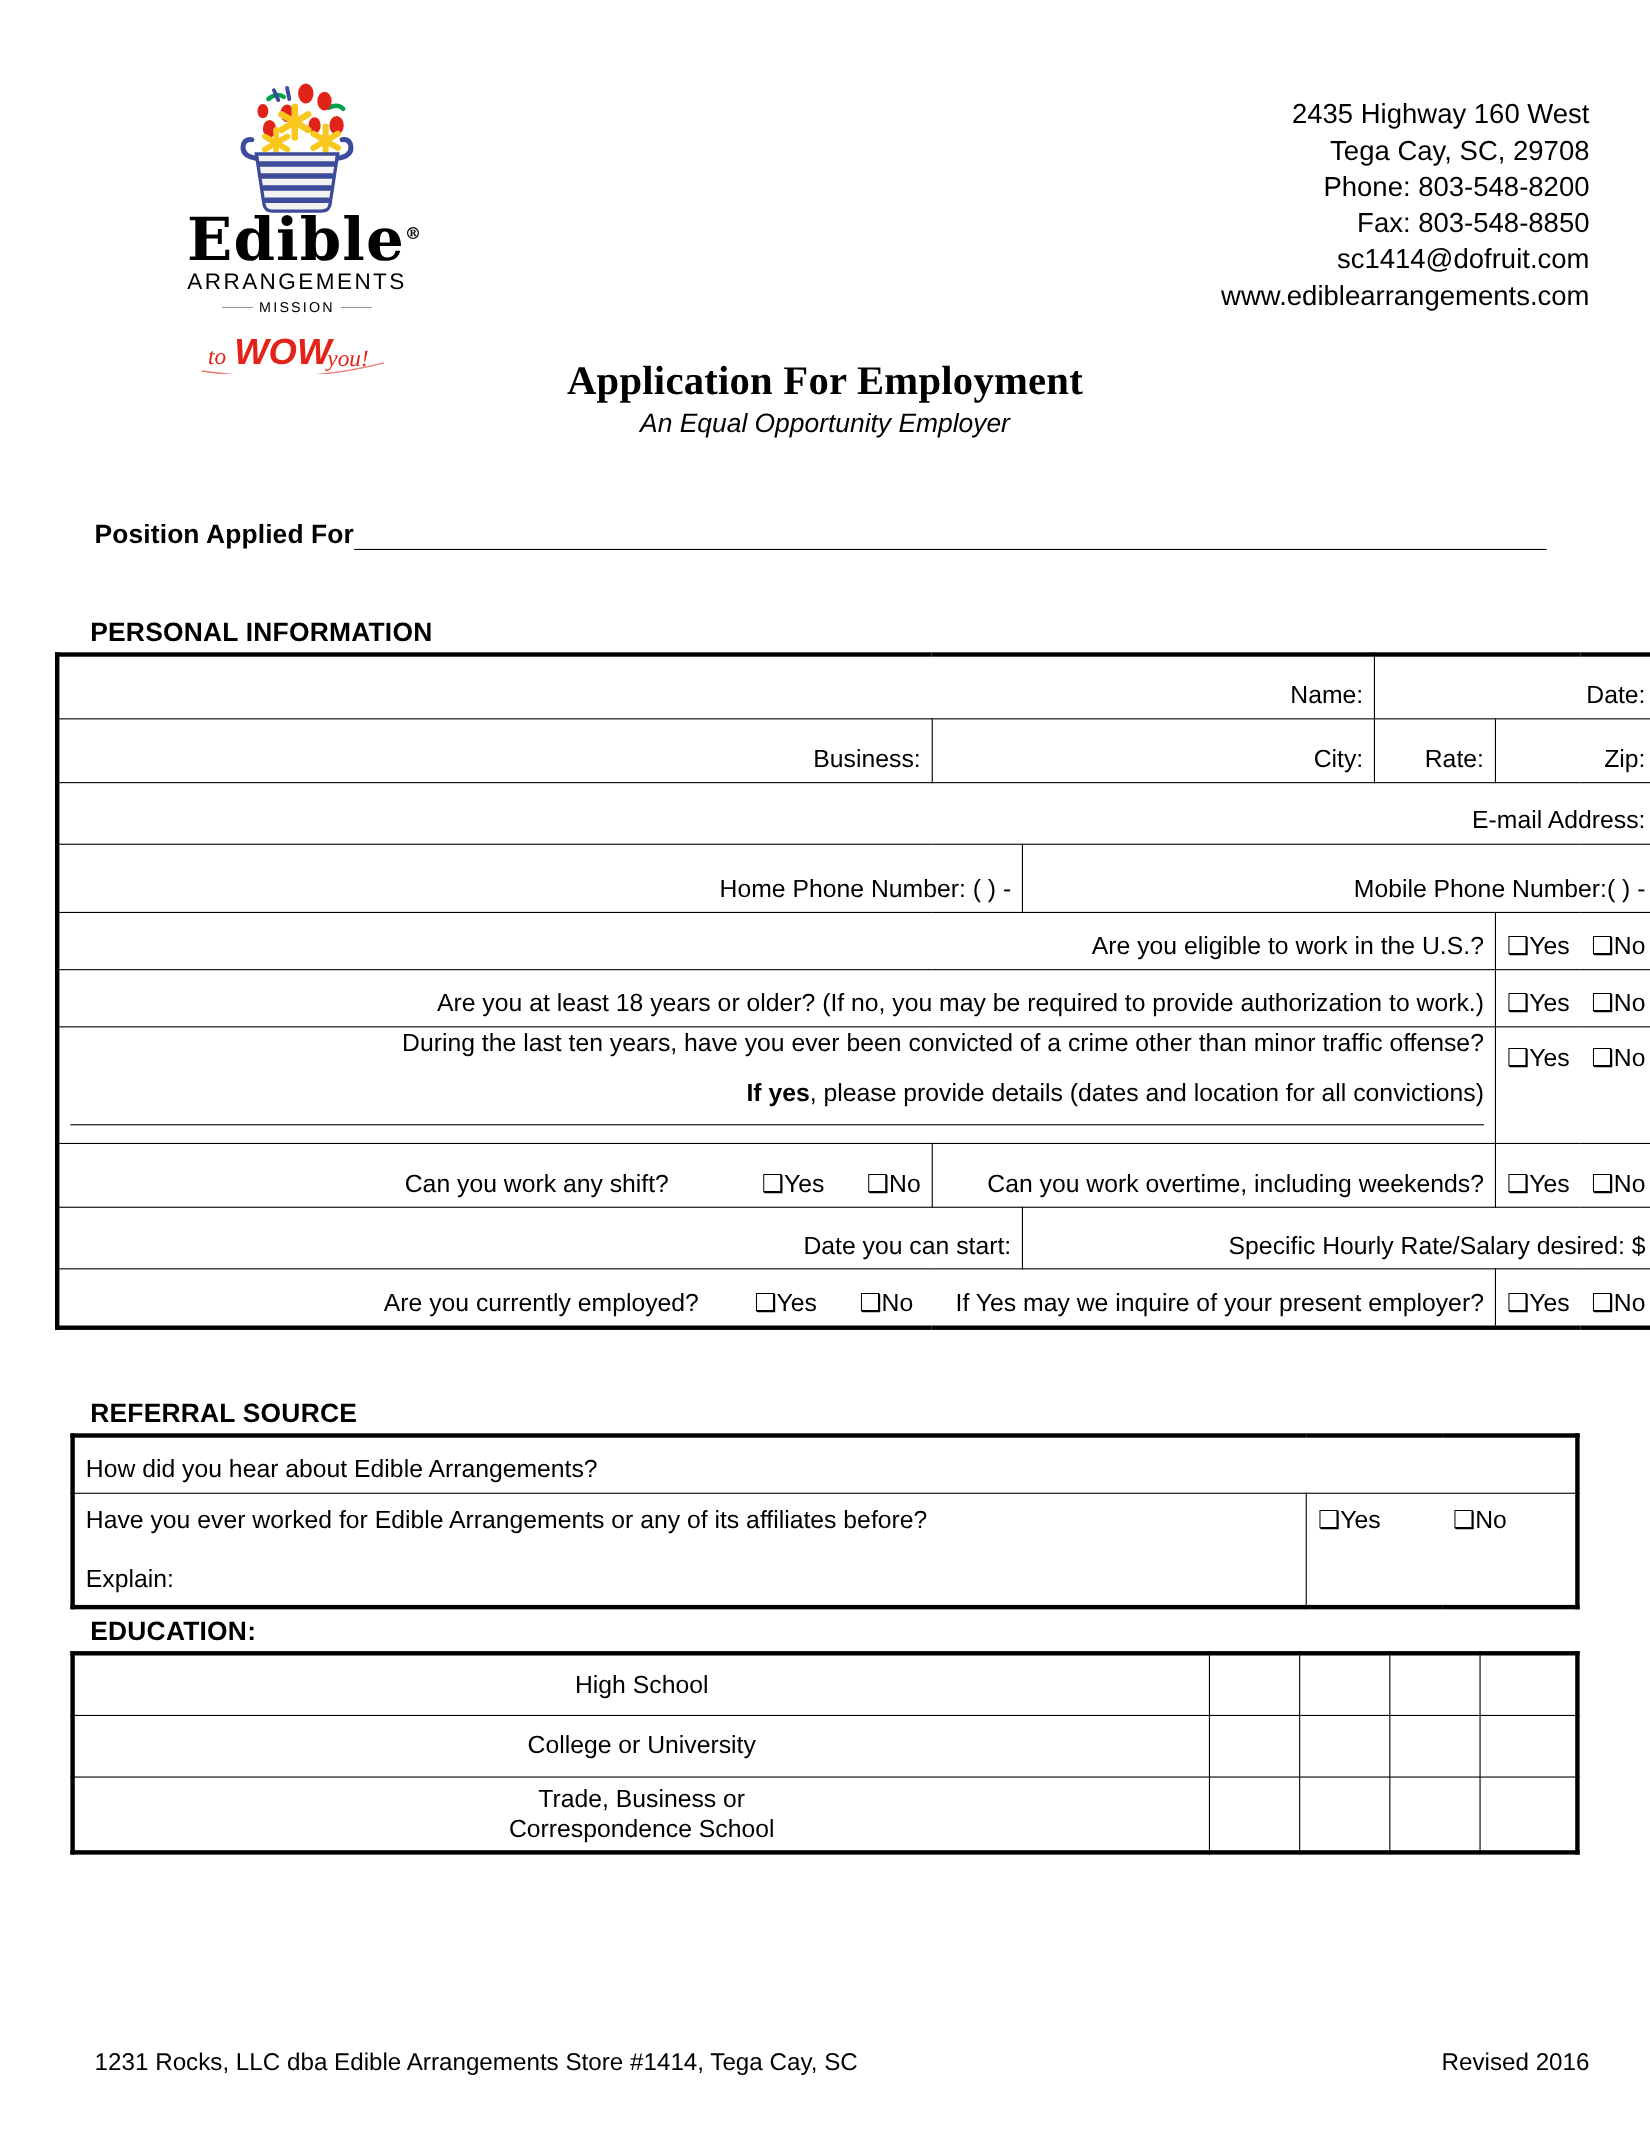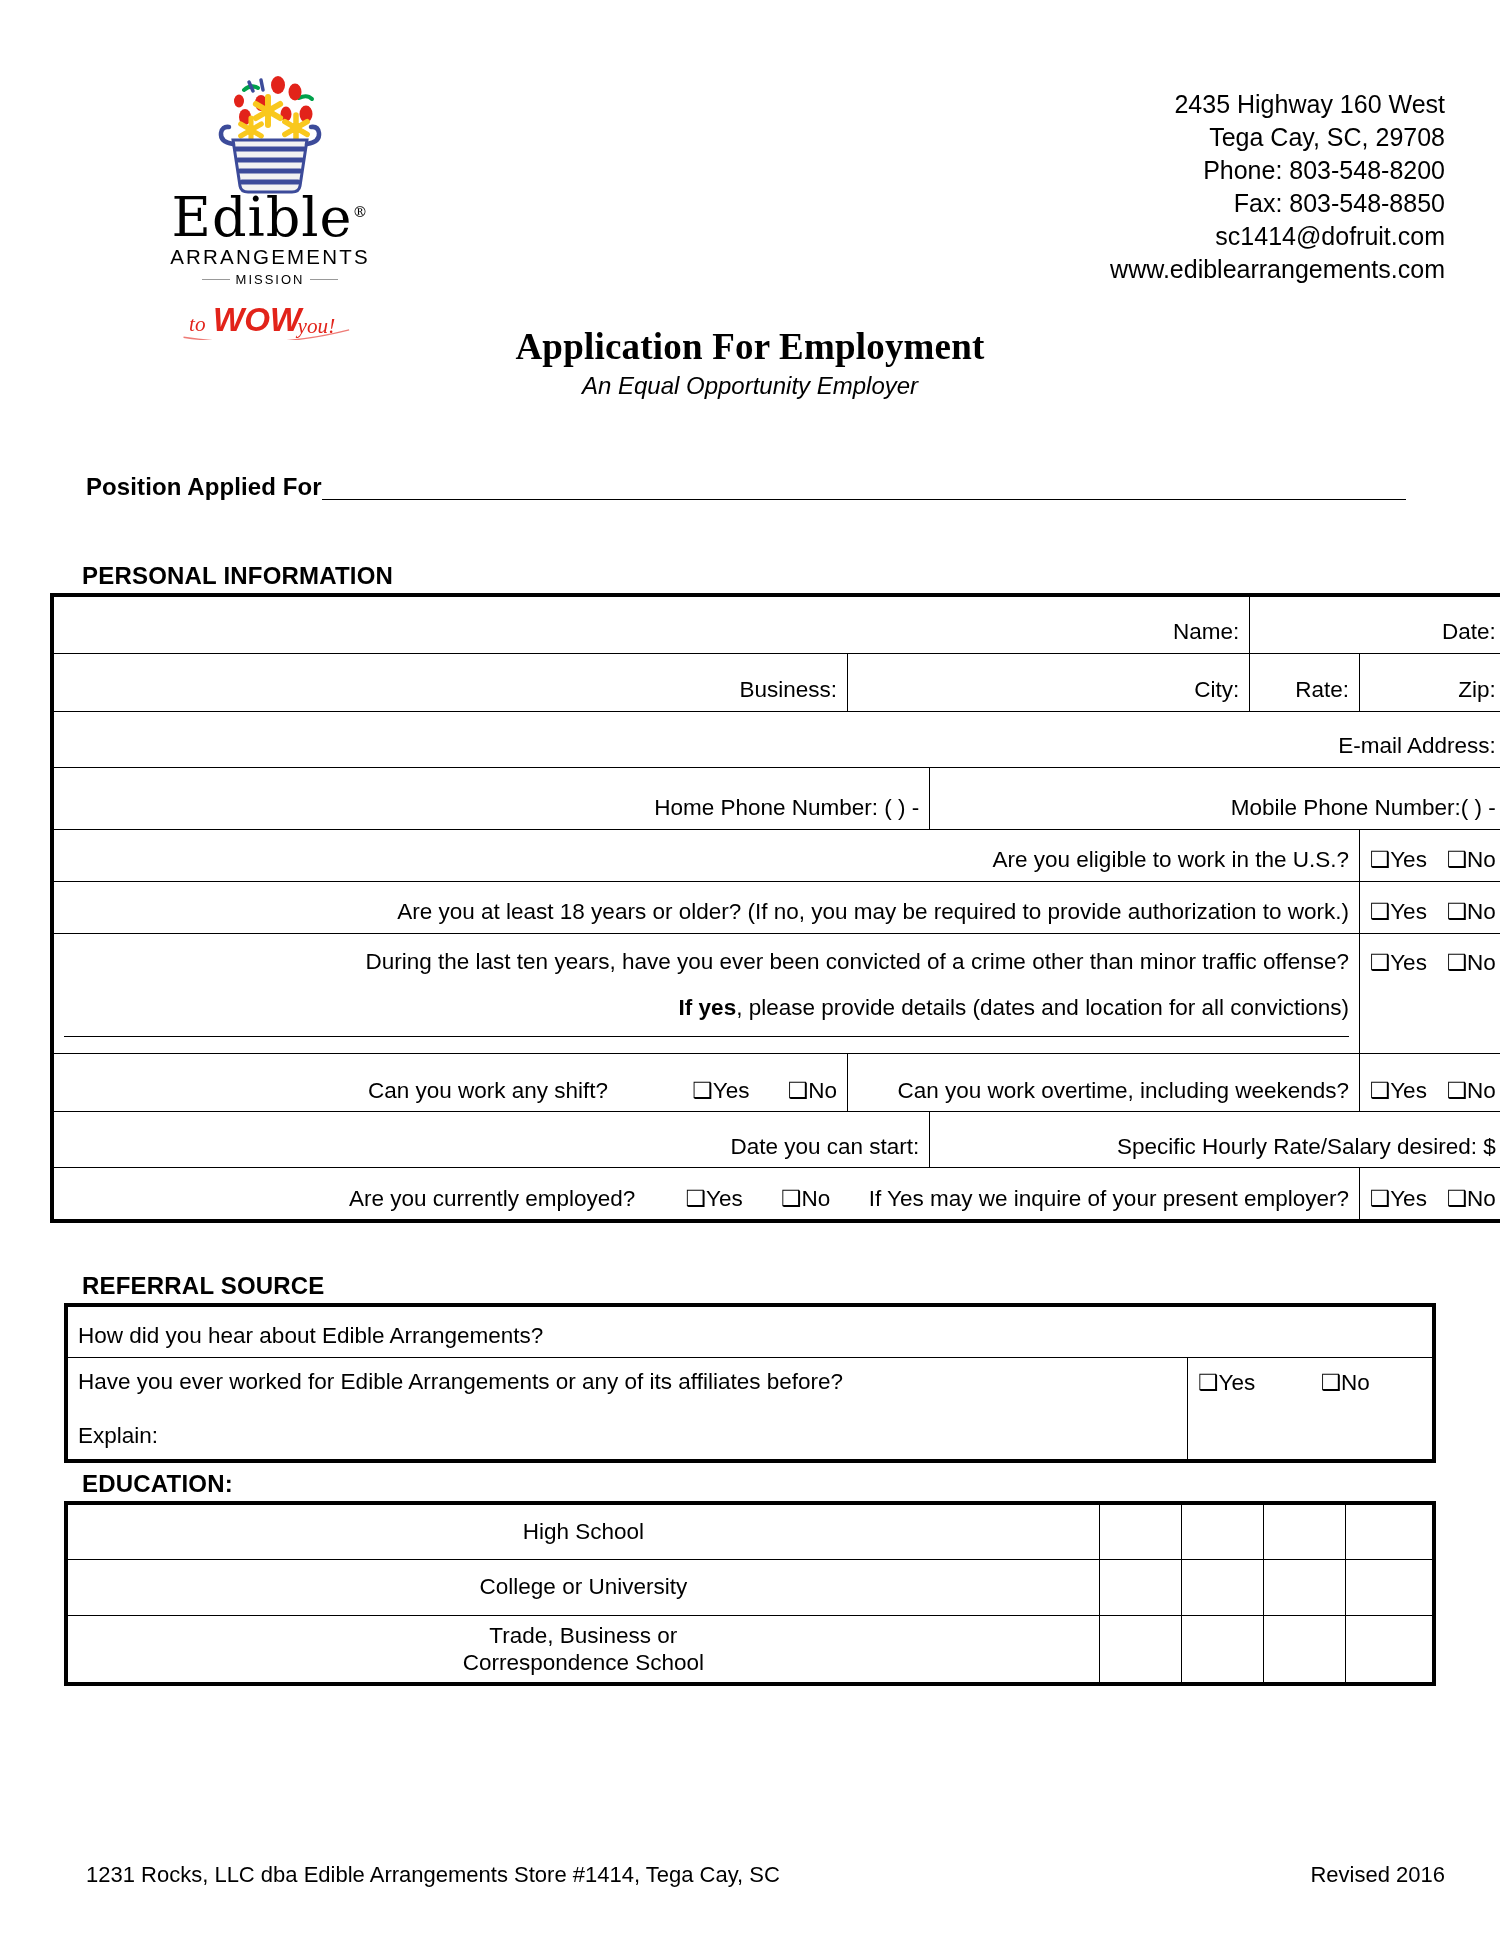--- a/index.html
+++ b/index.html
@@ -17,21 +17,21 @@
   
   .header { position:relative; height:300px; }
   .logo-wrap {
     position:absolute; left:170px; top:68px; width:200px; height:230px;
     text-align:center;
   }
   .logo-basket { width:150px; height:128px; margin:0 auto; display:block; }
   .logo-word {
     font-family:"DejaVu Serif", serif;
     font-size:54px; line-height:0.95; letter-spacing:1px; margin-top:-4px;
-    font-weight:400;
+    font-weight:700;
   }
   .logo-word sup { font-size:15px; vertical-align:super; }
   .logo-sub {
     font-family:"Liberation Sans", sans-serif;
     font-size:20.5px; letter-spacing:2.2px; margin-top:2px;
   }
   .logo-mission {
     font-family:"Liberation Sans", sans-serif;
     font-size:13px; letter-spacing:2px; margin-top:3px;
     display:flex; align-items:center; justify-content:center; gap:6px;text-align:center;
@@ -282,21 +282,21 @@
         <td colspan="4" style="height:52px"><span>Are you eligible to work in the U.S.?</span></td>
         <td class="noline" style="height:52px;text-align:left;width:9%"><span class="yn"><span class="box">❑</span><span>Yes</span></span></td>
         <td class="noline" style="height:52px;text-align:left;width:9%"><span class="yn"><span class="box">❑</span><span>No</span></span></td>
       </tr>
       <tr>
         <td colspan="4" style="height:52px"><span>Are you at least 18 years or older? (If no, you may be required to provide authorization to work.)</span></td>
         <td class="noline" style="height:52px;text-align:left"><span class="yn"><span class="box">❑</span><span>Yes</span></span></td>
         <td class="noline" style="height:52px;text-align:left"><span class="yn"><span class="box">❑</span><span>No</span></span></td>
       </tr>
       <tr>
-        <td colspan="4" style="vertical-align:top;padding-top:14px">
+        <td colspan="4" style="vertical-align:top;padding-top:0">
           <div>During the last ten years, have you ever been convicted of a crime other than minor traffic offense?</div>
           <div style="margin-top:18px"><b>If yes</b><span>, please provide details (dates and location for all convictions)</span></div>
           <span class="ruleline"></span>
         </td>
         <td class="noline" style="vertical-align:top;padding-top:14px;text-align:left"><span class="yn"><span class="box">❑</span><span>Yes</span></span></td>
         <td class="noline" style="vertical-align:top;padding-top:14px;text-align:left"><span class="yn"><span class="box">❑</span><span>No</span></span></td>
       </tr>
       <tr>
         <td style="height:58px">
           <span>Can you work any shift?</span>

